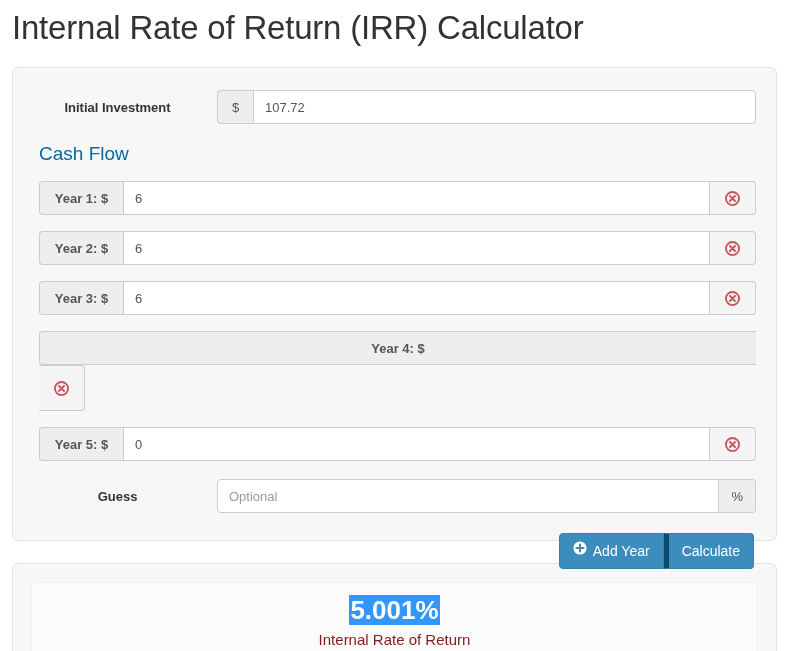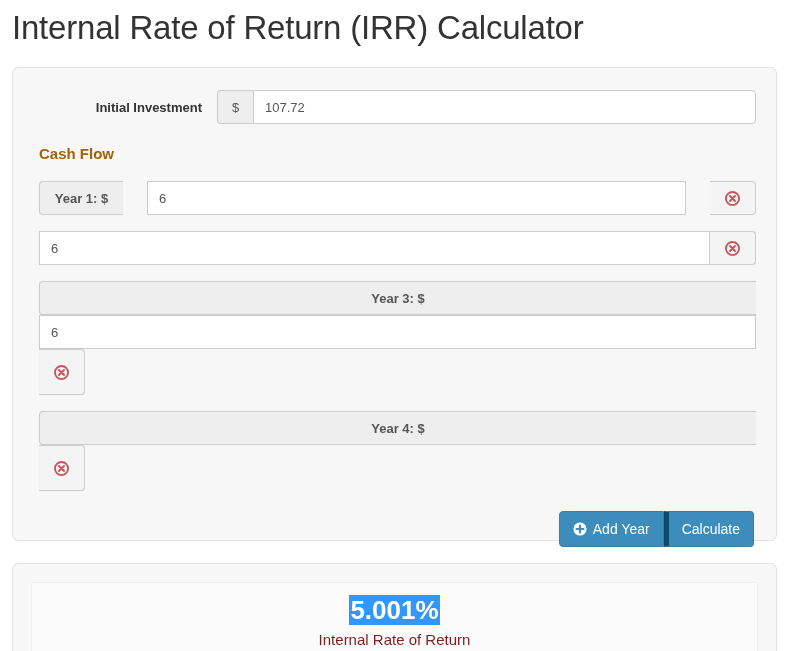--- a/index.html
+++ b/index.html
@@ -58,21 +58,21 @@
   .form-row {
     display: flex;
     align-items: center;
     margin-bottom: 16px;
   }
   .form-row:last-child { margin-bottom: 0; }
 
   .col-label {
     width: 184px;
     flex: 0 0 184px;
-    text-align: right;
+    text-align: center;
     padding-right: 15px;
     box-sizing: border-box;
     font-size: 13px;
     font-weight: bold;
     color: #333333;
     line-height: 17px;
   }
 
   
   .input-group {
@@ -142,23 +142,23 @@
     box-sizing: border-box;
   }
   .icon-remove {
     display: block;
     width: 15px;
     height: 15px;
   }
 
   
   .section-heading {
-    font-size: 15px;
-    font-weight: bold;
-    color: #a16207;
+    font-size: 19px;
+    font-weight: normal;
+    color: #0369a1;
     line-height: 28px;
     margin: 0 0 13px 6px;
   }
 
   
   .btn-row {
     display: flex;
     justify-content: flex-end;
     margin-top: 20px;
     padding-right: 2px;
@@ -167,21 +167,20 @@
   .btn {
     background: #3c8dbc;
     border: 1px solid #367fa9;
     color: #ffffff;
     font-family: "Liberation Sans", sans-serif;
     font-size: 14px;
     line-height: 20px;
     padding: 7px 13px;
     cursor: pointer;
     display: flex;
-    align-items: center;
     gap: 6px;
     white-space: nowrap;
   }
   .btn-first { border-radius: 4px 0 0 4px; }
   .btn-last  { border-radius: 0 4px 4px 0; border-left: 5px solid #0c4a6e; }
   .icon-plus { display: block; width: 14px; height: 14px; flex: 0 0 14px; }
 
   
   .result-inner {
     background: #fbfbfb;
@@ -225,46 +224,47 @@
       <div class="col-label">Initial Investment</div>
       <div class="input-group">
         <span class="addon addon-left addon-dollar">$</span>
         <input class="txt" type="text" style="border-radius: 0px 4px 4px 0px;" value="107.72">
       </div>
     </div>
 
     <div class="section-heading">Cash Flow</div>
 
     <div class="form-row">
-      <div class="input-group" style="padding-left:6px;gap:24px;">
+      <div class="input-group" style="padding-left:6px;">
         <span class="addon addon-left addon-year">Year 1: $</span>
         <input class="txt txt-mid" type="text" value="6" style="">
         <button class="btn-del">
           <svg class="icon-remove" viewBox="0 0 16 16">
             <circle cx="8" cy="8" r="7" fill="none" stroke="#c9555a" stroke-width="2"></circle>
             <path d="M5.3 5.3 L10.7 10.7 M10.7 5.3 L5.3 10.7" stroke="#c9555a" stroke-width="2" stroke-linecap="round"></path>
           </svg>
         </button>
       </div>
     </div>
 
     <div class="form-row">
       <div class="input-group" style="padding-left:6px;">
+        <span class="addon addon-left addon-year">Year 2: $</span>
         <input class="txt txt-mid" type="text" value="6" style="">
         <button class="btn-del">
           <svg class="icon-remove" viewBox="0 0 16 16">
             <circle cx="8" cy="8" r="7" fill="none" stroke="#c9555a" stroke-width="2"></circle>
             <path d="M5.3 5.3 L10.7 10.7 M10.7 5.3 L5.3 10.7" stroke="#c9555a" stroke-width="2" stroke-linecap="round"></path>
           </svg>
         </button>
       </div>
     </div>
 
     <div class="form-row">
-      <div class="input-group" style="padding-left:6px;flex-direction:column;">
+      <div class="input-group" style="padding-left:6px;">
         <span class="addon addon-left addon-year">Year 3: $</span>
         <input class="txt txt-mid" type="text" value="6" style="">
         <button class="btn-del">
           <svg class="icon-remove" viewBox="0 0 16 16">
             <circle cx="8" cy="8" r="7" fill="none" stroke="#c9555a" stroke-width="2"></circle>
             <path d="M5.3 5.3 L10.7 10.7 M10.7 5.3 L5.3 10.7" stroke="#c9555a" stroke-width="2" stroke-linecap="round"></path>
           </svg>
         </button>
       </div>
     </div>
@@ -274,21 +274,40 @@
         <span class="addon addon-left addon-year">Year 4: $</span>
         <button class="btn-del">
           <svg class="icon-remove" viewBox="0 0 16 16">
             <circle cx="8" cy="8" r="7" fill="none" stroke="#c9555a" stroke-width="2"></circle>
             <path d="M5.3 5.3 L10.7 10.7 M10.7 5.3 L5.3 10.7" stroke="#c9555a" stroke-width="2" stroke-linecap="round"></path>
           </svg>
         </button>
       </div>
     </div>
 
-
+    <div class="form-row">
+      <div class="input-group" style="padding-left:6px;">
+        <span class="addon addon-left addon-year">Year 5: $</span>
+        <input class="txt txt-mid" type="text" value="0" style="">
+        <button class="btn-del">
+          <svg class="icon-remove" viewBox="0 0 16 16">
+            <circle cx="8" cy="8" r="7" fill="none" stroke="#c9555a" stroke-width="2"></circle>
+            <path d="M5.3 5.3 L10.7 10.7 M10.7 5.3 L5.3 10.7" stroke="#c9555a" stroke-width="2" stroke-linecap="round"></path>
+          </svg>
+        </button>
+      </div>
+    </div>
+
+    <div class="form-row" style="margin-top:18px;">
+      <div class="col-label">Guess</div>
+      <div class="input-group">
+        <input class="txt txt-left" type="text" placeholder="Optional" style="">
+        <span class="addon addon-right addon-pct">%</span>
+      </div>
+    </div>
 
     <div class="btn-row">
       <div class="btn-group">
         <button class="btn btn-first">
           <svg class="icon-plus" viewBox="0 0 16 16">
             <circle cx="8" cy="8" r="7.5" fill="#ffffff"></circle>
             <path d="M8 4 L8 12 M4 8 L12 8" stroke="#3c8dbc" stroke-width="2.4" stroke-linecap="round"></path>
           </svg>
           <span>Add Year</span>
         </button>

